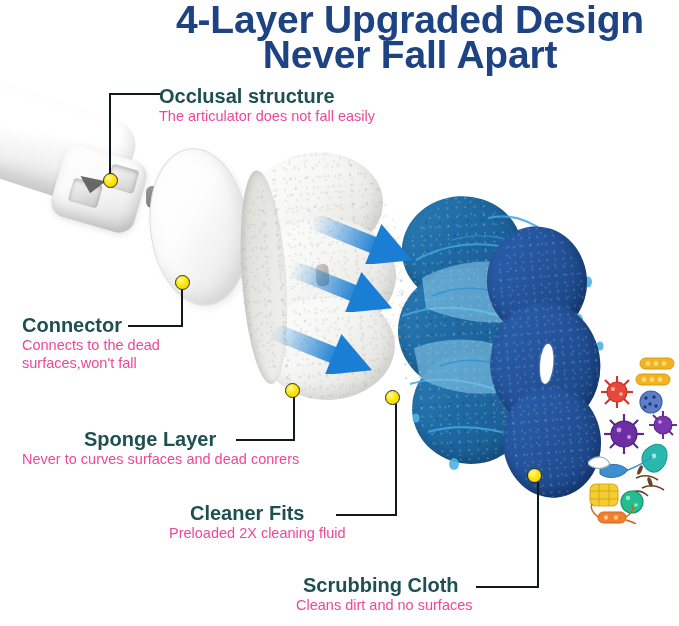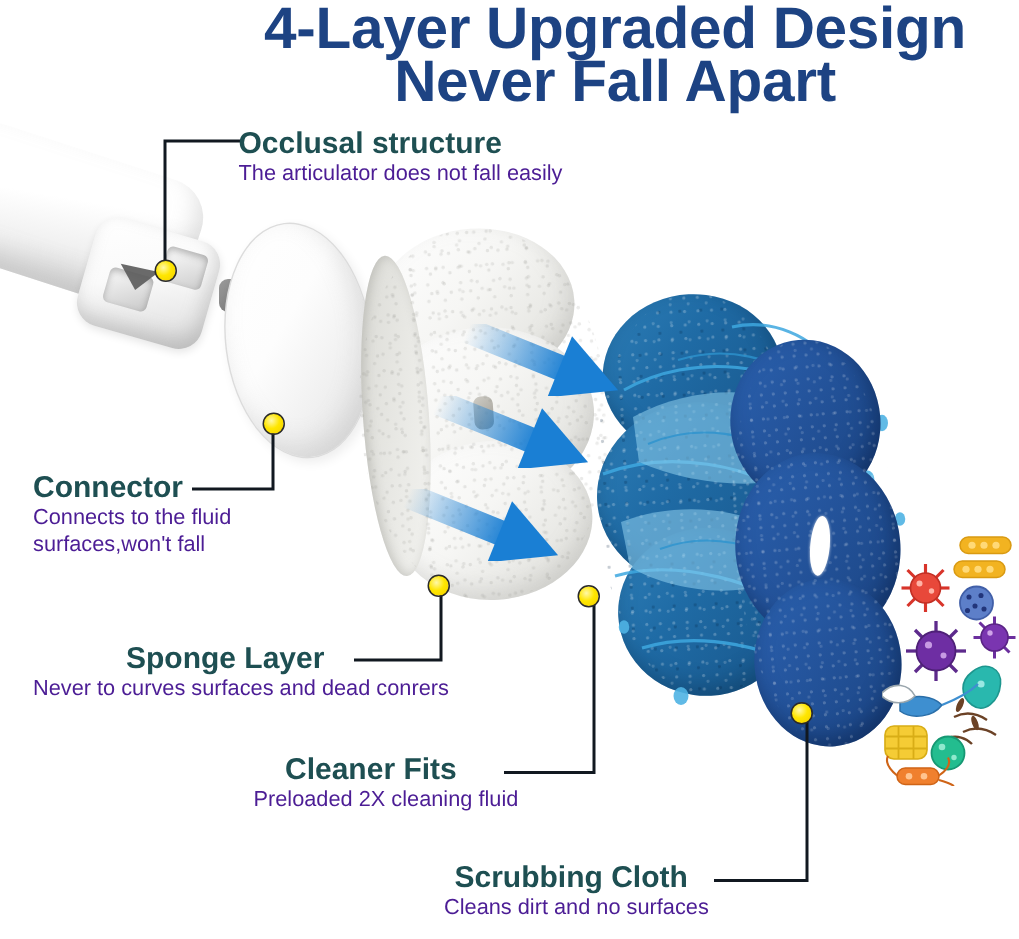--- a/index.html
+++ b/index.html
@@ -16,21 +16,21 @@
     color:#1d4383;font-weight:bold;font-size:39px;line-height:35px;
     letter-spacing:-0.2px;white-space:nowrap;
   }
 
   
   .callout{position:absolute;}
   .c-head{
     color:#1e4f52;font-weight:bold;font-size:20px;line-height:23px;white-space:nowrap;
   }
   .c-sub{
-    color:#4c1d95;font-weight:normal;font-size:14.5px;line-height:17.5px;white-space:nowrap;
+    color:#ec4899;font-weight:normal;font-size:14.5px;line-height:17.5px;white-space:nowrap;
   }
 
   
   .lead{position:absolute;background:transparent;}
   .dot{
     position:absolute;width:15px;height:15px;border-radius:50%;
     background:radial-gradient(circle at 38% 34%, #fff8a8 0%, #ffe600 45%, #f2cf00 100%);
     border:1.4px solid #2a2a2a;box-sizing:border-box;z-index:30;
   }
 
@@ -431,21 +431,21 @@
   </svg>
   <div class="dot" style="left:527px;top:468px;"></div>
 
   <div class="callout" style="left:159px;top:85px;">
     <div class="c-head">Occlusal structure</div>
     <div class="c-sub">The articulator does not fall easily</div>
   </div>
 
   <div class="callout" style="left:22px;top:314px;">
     <div class="c-head">Connector</div>
-    <div class="c-sub">Connects to the fluid</div>
+    <div class="c-sub">Connects to the dead</div>
     <div class="c-sub">surfaces,won't fall</div>
   </div>
 
   <div class="callout" style="left:84px;top:428px;">
     <div class="c-head">Sponge Layer</div>
     <div class="c-sub" style="margin-left:-62px;">Never to curves surfaces and dead conrers</div>
   </div>
 
   <div class="callout" style="left:190px;top:502px;">
     <div class="c-head">Cleaner Fits</div>

